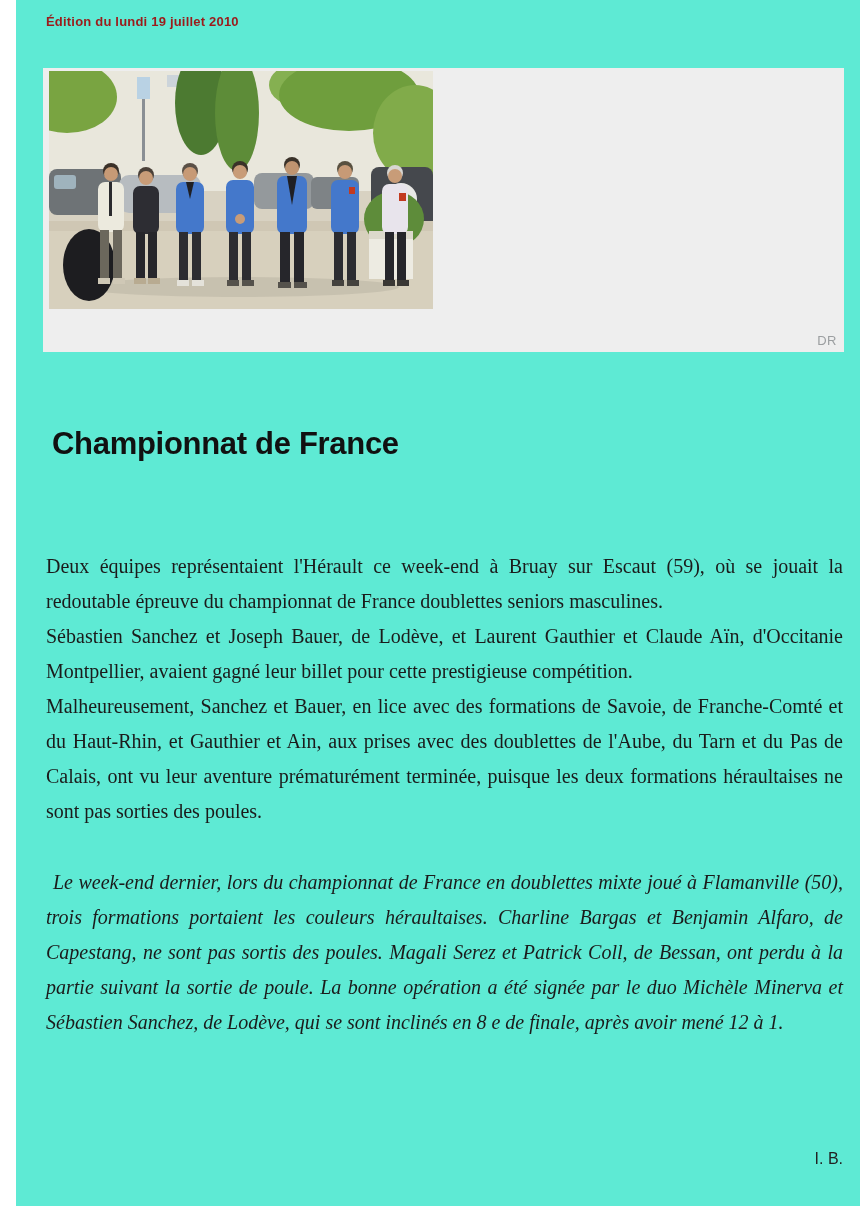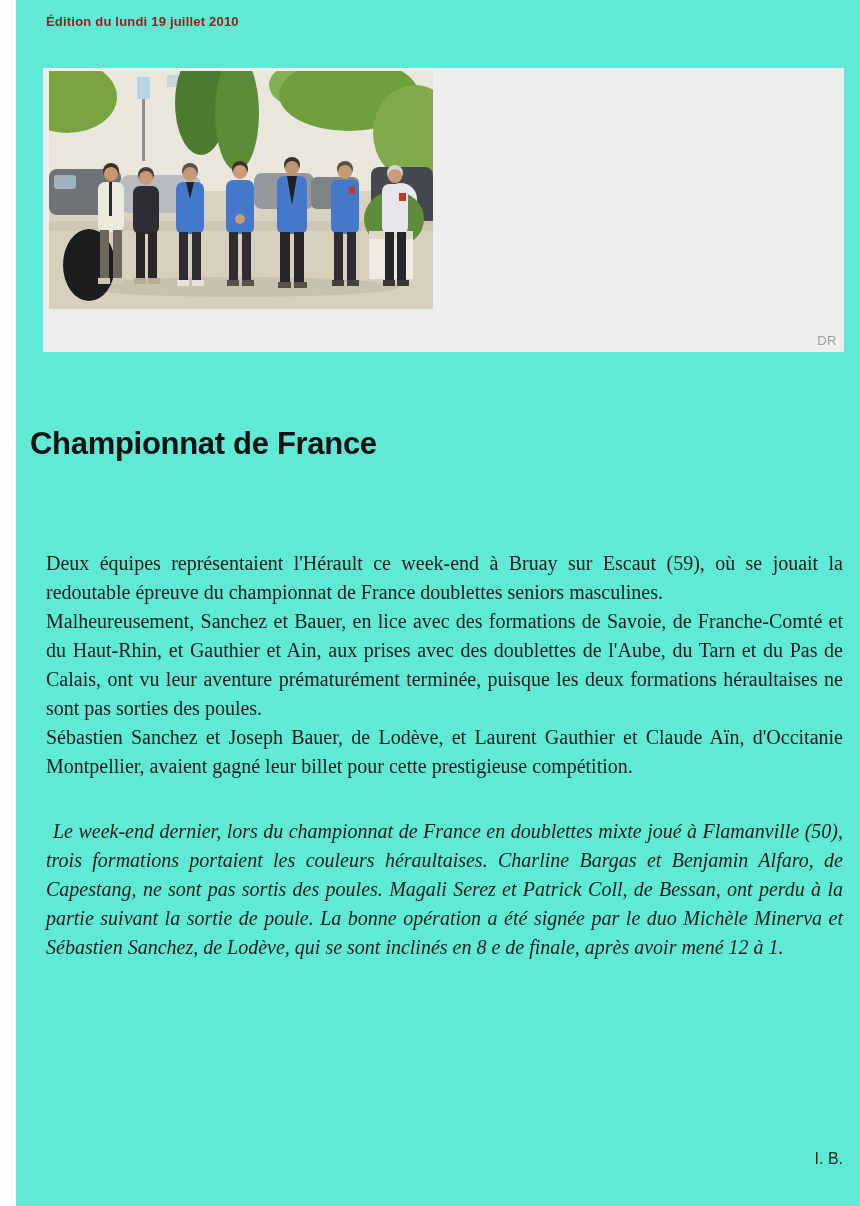--- a/index.html
+++ b/index.html
@@ -40,37 +40,37 @@
   .photo-credit {
     position: absolute;
     right: 7px;
     bottom: 4px;
     font-size: 13px;
     color: #9b9ea0;
     letter-spacing: 0.5px;
   }
   .headline {
     position: absolute;
-    left: 14px;
+    left: 36px;
     top: 426px;
     margin: 0;
     font-size: 31px;
     font-weight: bold;
     color: #111111;
     font-family: "Liberation Sans", sans-serif;
     letter-spacing: -0.3px;
   }
   .article-body {
     position: absolute;
     left: 30px;
     top: 549px;
     width: 797px;
     font-family: "Liberation Serif", serif;
     font-size: 20px;
-    line-height: 29px;
+    line-height: 35px;
     color: #1b1b1b;
     text-align: justify;
   }
   .article-body p { margin: 0; }
   .article-body p.block-gap { margin-top: 36px; text-indent: 7px; font-style: italic; }
   .byline {
     position: absolute;
     right: 33px;
     top: 1150px;
     font-size: 16px;
@@ -204,20 +204,20 @@
         <rect x="2" y="105" width="12" height="6" fill="#3a3835"></rect>
       </g>
     </svg>
     <div class="photo-credit">DR</div>
   </div>
 
   <h1 class="headline">Championnat de France</h1>
 
   <div class="article-body">
     <p>Deux équipes représentaient l'Hérault ce week-end à Bruay sur Escaut (59), où se jouait la redoutable épreuve du championnat de France doublettes seniors masculines.</p>
+    <p>Sébastien Sanchez et Joseph Bauer, de Lodève, et Laurent Gauthier et Claude Aïn, d'Occitanie Montpellier, avaient gagné leur billet pour cette prestigieuse compétition.</p>
     <p>Malheureusement, Sanchez et Bauer, en lice avec des formations de Savoie, de Franche-Comté et du Haut-Rhin, et Gauthier et Ain, aux prises avec des doublettes de l'Aube, du Tarn et du Pas de Calais, ont vu leur aventure prématurément terminée, puisque les deux formations héraultaises ne sont pas sorties des poules.</p>
-    <p>Sébastien Sanchez et Joseph Bauer, de Lodève, et Laurent Gauthier et Claude Aïn, d'Occitanie Montpellier, avaient gagné leur billet pour cette prestigieuse compétition.</p>
     <p class="block-gap">Le week-end dernier, lors du championnat de France en doublettes mixte joué à Flamanville (50), trois formations portaient les couleurs héraultaises. Charline Bargas et Benjamin Alfaro, de Capestang, ne sont pas sortis des poules. Magali Serez et Patrick Coll, de Bessan, ont perdu à la partie suivant la sortie de poule. La bonne opération a été signée par le duo Michèle Minerva et Sébastien Sanchez, de Lodève, qui se sont inclinés en 8 e de finale, après avoir mené 12 à 1.</p>
   </div>
 
   <div class="byline">I. B.</div>
 
 </div>
 
 </body></html>

